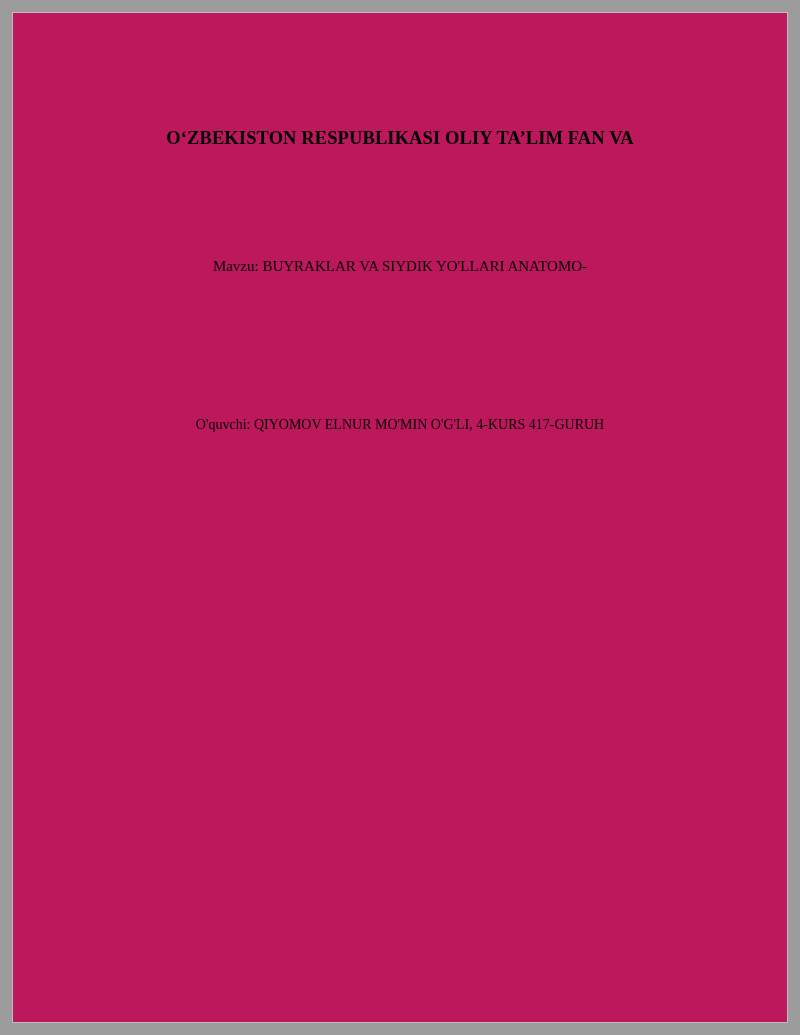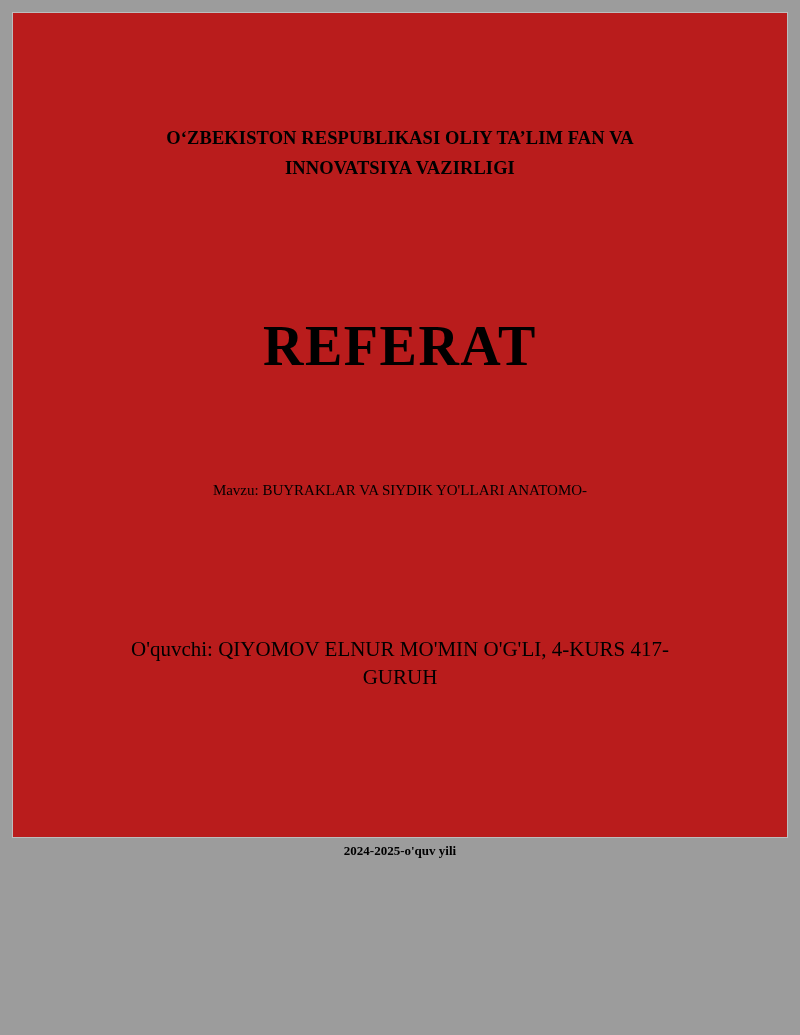--- a/index.html
+++ b/index.html
@@ -9,23 +9,23 @@
   }
   body {
     width: 800px;
     height: 1035px;
     overflow: hidden;
     font-family: "Liberation Serif", serif;
   }
   .page {
     position: relative;
     width: 774px;
-    height: 824px;
+    height: 1009px;
     margin: 13px auto 0 auto;
-    background: #b91c1c;
+    background: #be185d;
     box-shadow: 0 0 0 1px #bdbdbd;
     box-sizing: border-box;
   }
   .content {
     position: absolute;
     left: 96px;
     right: 96px;
     top: 0;
     bottom: 0;
   }
@@ -62,21 +62,21 @@
     font-size: 15px;
     line-height: 30px;
     color: #000000;
   }
   .student-block {
     margin-top: 130px;
     text-align: center;
   }
   .student-line {
     font-family: "Liberation Serif", serif;
-    font-size: 21px;
+    font-size: 14px;
     line-height: 28px;
     color: #000000;
   }
   .year-block {
     margin-top: 152px;
     text-align: center;
   }
   .year-line {
     font-family: "Liberation Serif", serif;
     font-size: 13px;
@@ -85,33 +85,26 @@
   }
 </style>
 </head>
 <body>
 
 <div class="page">
   <div class="content">
 
     <div class="header-block">
       <div class="header-line">O‘ZBEKISTON RESPUBLIKASI OLIY TA’LIM FAN VA</div>
-      <div class="header-line">INNOVATSIYA VAZIRLIGI</div>
     </div>
 
-    <div class="title-block">
-      <div class="doc-title">REFERAT</div>
-    </div>
 
     <div class="subject-block">
       <div class="subject-line">Mavzu: BUYRAKLAR VA SIYDIK YO'LLARI ANATOMO-</div>
     </div>
 
     <div class="student-block">
       <div class="student-line">O'quvchi: QIYOMOV ELNUR MO'MIN O'G'LI, 4-KURS 417-GURUH</div>
     </div>
 
-    <div class="year-block">
-      <div class="year-line">2024-2025-o'quv yili</div>
-    </div>
 
   </div>
 </div>
 
 </body></html>

